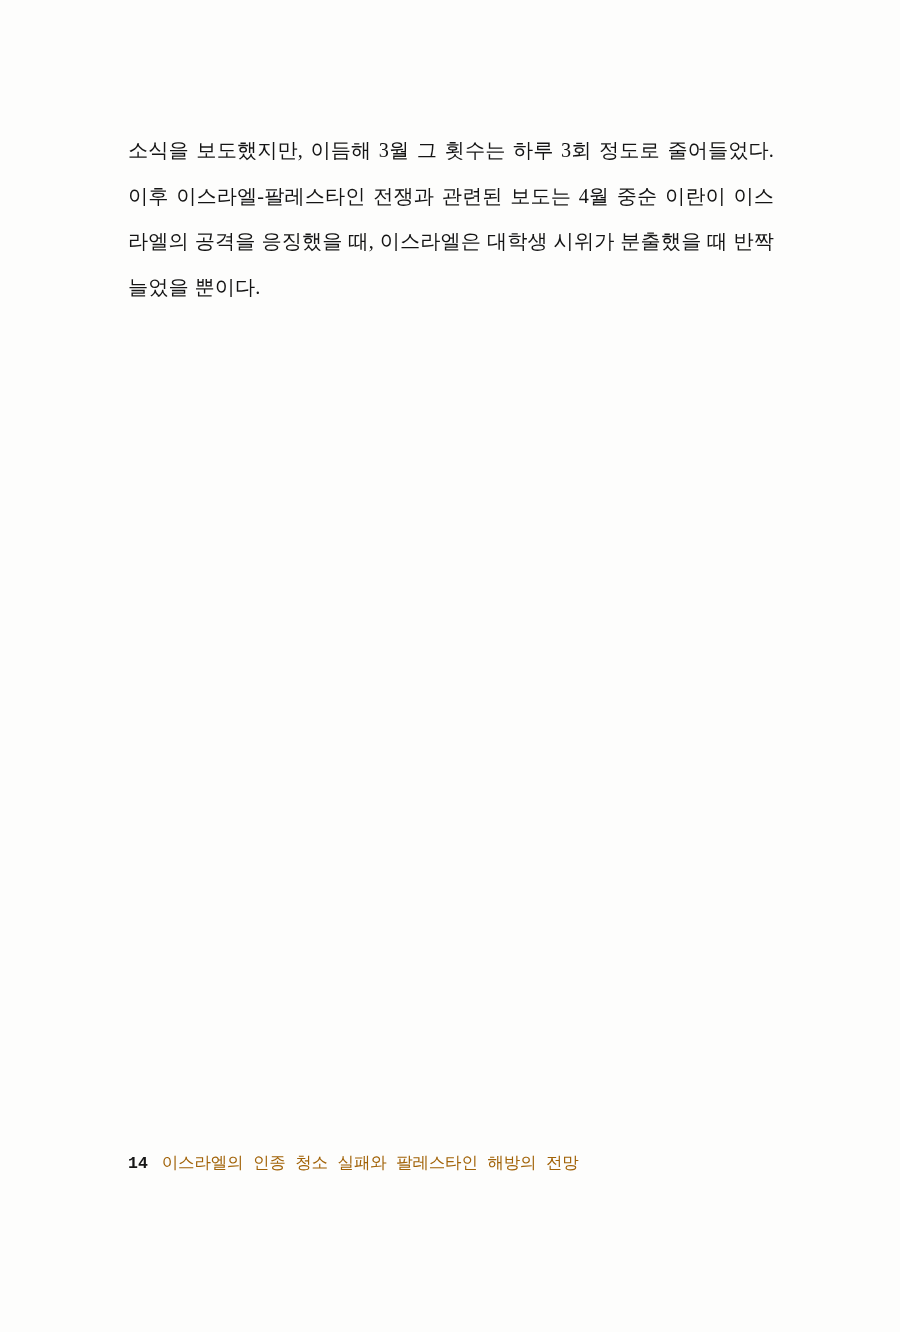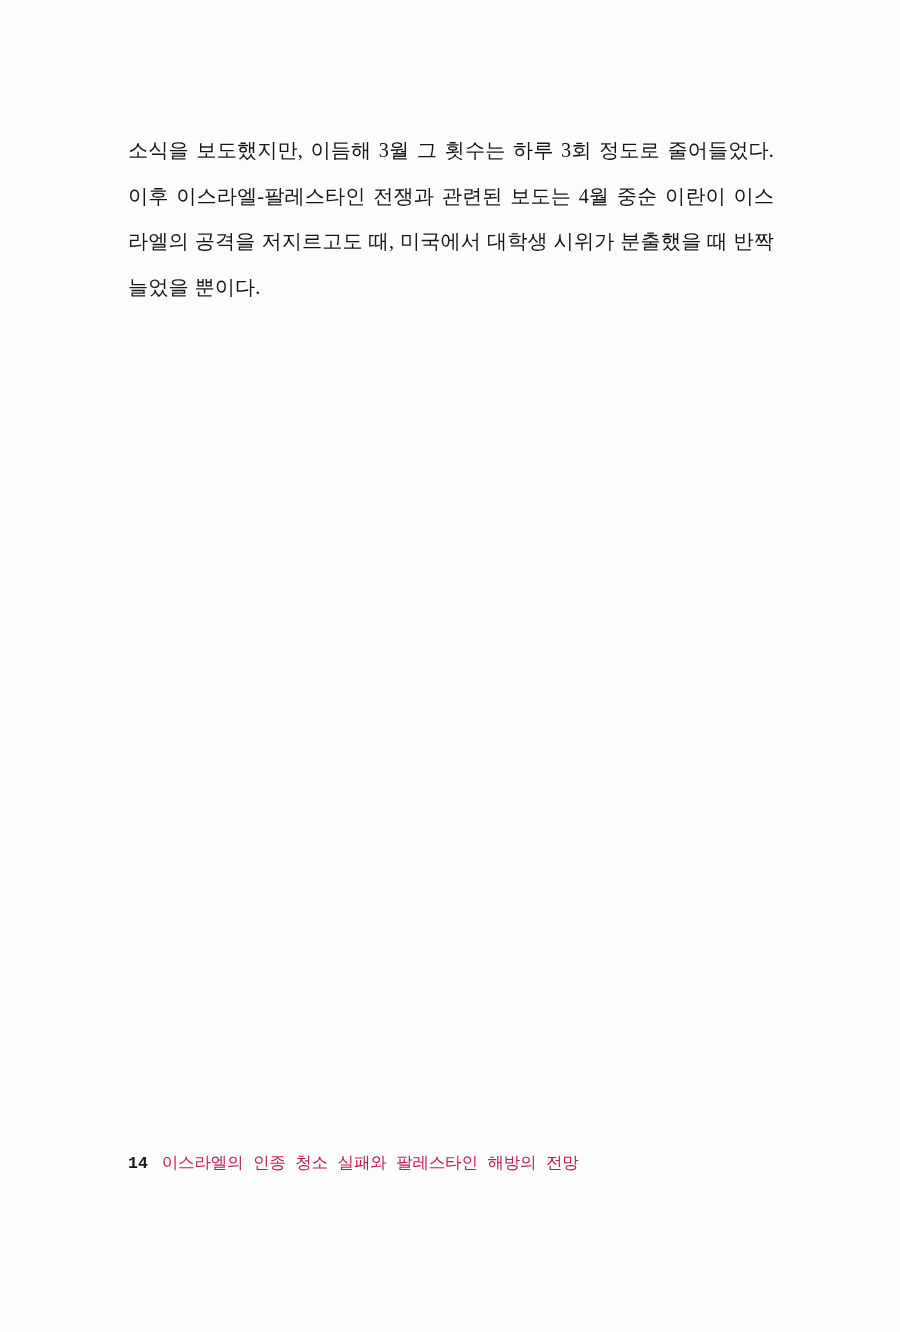--- a/index.html
+++ b/index.html
@@ -53,31 +53,31 @@
     font-family: Liberation Mono, monospace;
   }
   .folio {
     font-size: 16.5px;
     font-weight: 700;
     color: #161616;
   }
   .running-title {
     font-size: 16.5px;
     font-weight: 400;
-    color: #be185d;
+    color: #a16207;
     letter-spacing: -0.2px;
   }
 </style>
 </head>
 <body>
 
 <div class="page">
 
   <div class="text-block">
-    <p class="para">소식을 보도했지만, 이듬해 3월 그 횟수는 하루 3회 정도로 줄어들었다. 이후 이스라엘-팔레스타인 전쟁과 관련된 보도는 4월 중순 이란이 이스라엘의 공격을 저지르고도 때, 미국에서 대학생 시위가 분출했을 때 반짝 늘었을 뿐이다.</p>
+    <p class="para">소식을 보도했지만, 이듬해 3월 그 횟수는 하루 3회 정도로 줄어들었다. 이후 이스라엘-팔레스타인 전쟁과 관련된 보도는 4월 중순 이란이 이스라엘의 공격을 응징했을 때, 이스라엘은 대학생 시위가 분출했을 때 반짝 늘었을 뿐이다.</p>
   </div>
 
   <div class="footer">
     <span class="folio">14</span>
     <span class="running-title">이스라엘의 인종 청소 실패와 팔레스타인 해방의 전망</span>
   </div>
 
 </div>
 
 </body></html>

